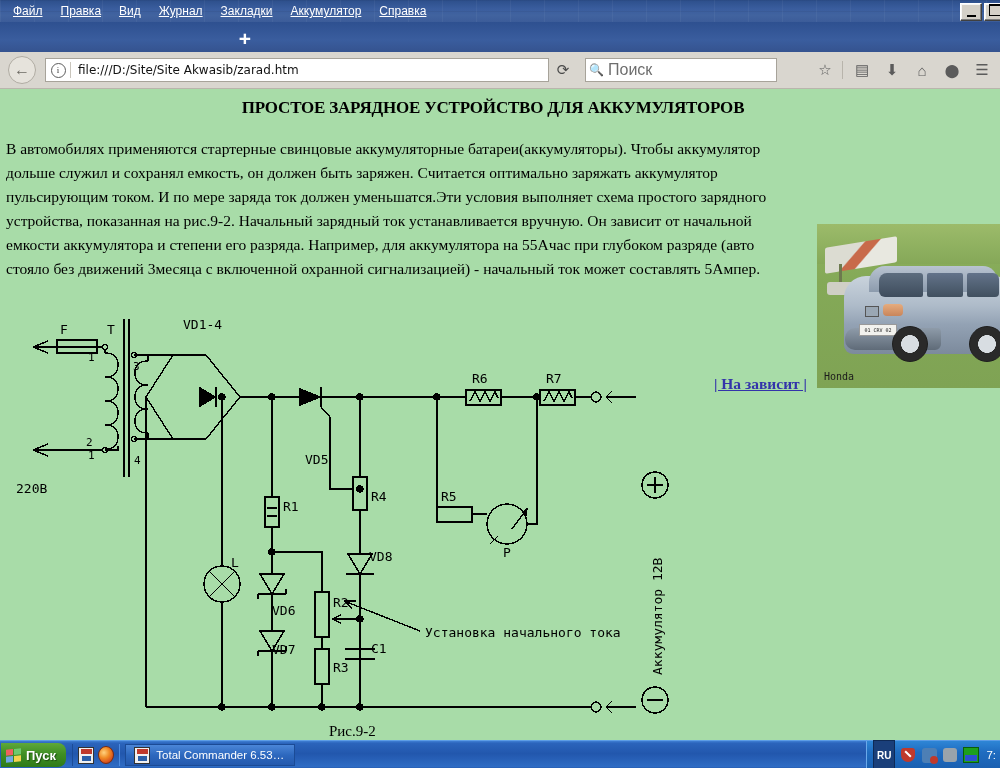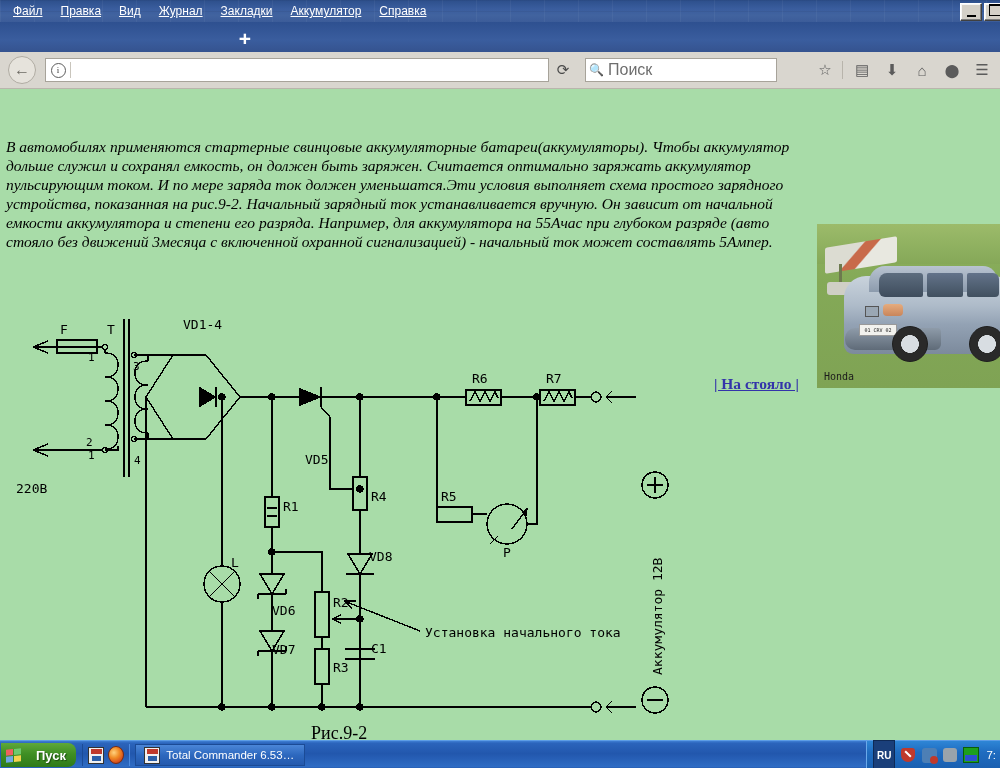--- a/index.html
+++ b/index.html
@@ -140,21 +140,21 @@
   #heading {
     position:absolute; left:0; top:9px; width:986px;
     text-align:center;
     font-family:"Liberation Serif", serif;
     font-weight:bold; font-size:17px; color:#000;
     letter-spacing:-0.2px;
   }
   #bodytext {
     position:absolute; left:6px; top:48px; width:795px;
     font-family:"Liberation Serif", serif;
-    font-size:15.5px; line-height:19px; color:#000; text-align:left;font-style:italic;
+    font-size:15.5px; line-height:24px; color:#000; text-align:left;
   }
   #carfig {
     position:absolute; left:817px; top:135px; width:183px; height:164px;
     overflow:hidden;
     background:#7ba055;
   }
   #carfig .sky { position:absolute; inset:0; background:linear-gradient(180deg,#8fb25f 0%, #84a957 35%, #7fa354 100%); }
   #carfig .grass-top { position:absolute; left:0; top:0; width:100%; height:40px;
      background:linear-gradient(180deg,#9cbb6a,#85a858); }
   #carfig .hangglider {
@@ -214,39 +214,39 @@
   #carfig .caption {
     position:absolute; left:7px; bottom:6px;
     font-family:"DejaVu Sans Mono", monospace; font-size:10px; color:#1b1b1b;
   }
   #mainlink {
     position:absolute; left:714px; top:286px;
     font-family:"Liberation Serif", serif; font-size:15.5px;
     color:#3333aa; text-decoration:underline; font-weight:bold;
   }
   #figcaption {
-    position:absolute; left:311px; top:634px;
-    font-family:"Liberation Serif", serif; font-size:18px; color:#000;
+    position:absolute; left:329px; top:634px;
+    font-family:"Liberation Serif", serif; font-size:15px; color:#000;
   }
 
   
   #circuit { position:absolute; left:0; top:0; width:1000px; height:651px; }
 
   
   #taskbar {
     position:absolute; left:0; top:740px; width:1000px; height:28px;
     background:linear-gradient(180deg,#3f7fd4 0%, #2b64bb 8%, #2257ad 45%, #2f6cc4 92%, #1f4f9f 100%);
     border-top:1px solid #5d9de6;
     display:flex; align-items:center;
   }
   #startbtn {
     height:24px; margin-left:1px; padding:0 10px 0 5px;
     background:linear-gradient(180deg,#5fa83a 0%, #3f8f24 45%, #2f7a18 100%);
     border-radius:0 8px 8px 0;
-    display:flex; align-items:center; gap:15px;
+    display:flex; align-items:center; gap:5px;
     color:#fff; font-weight:bold; font-size:13px;
     text-shadow:1px 1px 1px #1d4d10;
   }
   .flaglogo {
     width:15px;height:13px;display:grid;grid-template-columns:1fr 1fr;grid-template-rows:1fr 1fr;
     gap:1px; transform:skewY(-6deg);
   }
   .flaglogo i { display:block; }
   .flaglogo i:nth-child(1){background:#f06060;}
   .flaglogo i:nth-child(2){background:#6fc96f;}
@@ -333,38 +333,40 @@
     <div id="newtab">+</div>
   </div>
 
   <div id="navbar">
     <div id="backbtn">←</div>
     <div id="urlbar">
       <div id="ident">
           <div class="circ">i</div>
         </div>
       <div id="urlsep"></div>
+      <div id="urltext">file:///D:/Site/Site Akwasib/zarad.htm</div>
     </div>
     <div id="reload">⟳</div>
     <div id="searchbar">
       <div class="mag">🔍</div>
       <div id="searchph">Поиск</div>
     </div>
     <div style="flex:1"></div>
     <div class="navicon">☆</div>
     <div id="navsep"></div>
     <div class="navicon">▤</div>
     <div class="navicon">⬇</div>
     <div class="navicon">⌂</div>
     <div class="navicon" style="font-size:13px;">⬤</div>
     <div class="navicon" style="margin-right:4px;">☰</div>
   </div>
 
   <div id="page">
 
+    <div id="heading">ПРОСТОЕ ЗАРЯДНОЕ УСТРОЙСТВО ДЛЯ АККУМУЛЯТОРОВ</div>
     <div id="bodytext">В автомобилях применяются стартерные свинцовые аккумуляторные батареи(аккумуляторы). Чтобы аккумулятор дольше служил и сохранял емкость, он должен быть заряжен. Считается оптимально заряжать аккумулятор пульсирующим током. И по мере заряда ток должен уменьшатся.Эти условия выполняет схема простого зарядного устройства, показанная на рис.9-2. Начальный зарядный ток устанавливается вручную. Он зависит от начальной емкости аккумулятора и степени его разряда. Например, для аккумулятора на 55Ачас при глубоком разряде (авто стояло без движений 3месяца с включенной охранной сигнализацией) - начальный ток может составлять 5Ампер.</div>
 
     <div id="carfig">
       <div class="sky"></div>
       <div class="grass-top"></div>
       <div class="hangglider"></div>
       <div class="hg-pole"></div>
       <div class="hg-cart"></div>
       <div class="carbody"></div>
       <div class="roof"></div>
@@ -373,21 +375,21 @@
       <div class="win3"></div>
       <div class="bumper"></div>
       <div class="hondalogo"></div>
       <div class="headlight"></div>
       <div class="plate">01 CRV 02</div>
       <div class="wheel1"></div>
       <div class="wheel2"></div>
       <div class="caption">Honda</div>
     </div>
 
-    <div id="mainlink">| На стояло |</div>
+    <div id="mainlink">| На зависит |</div>
 
     <svg id="circuit" viewBox="0 0 1000 651" xmlns="http://www.w3.org/2000/svg">
       <g fill="none" stroke="#000" stroke-width="1.4" shape-rendering="crispEdges">
 
         <path d="M33 258 L 105 258"></path>
         <path d="M33 258 L 48 252 M33 258 L 48 264"></path>
         <rect x="57" y="251" width="40" height="13"></rect>
         <path d="M33 361 L 105 361"></path>
         <path d="M33 361 L 48 355 M33 361 L 48 367"></path>
 

